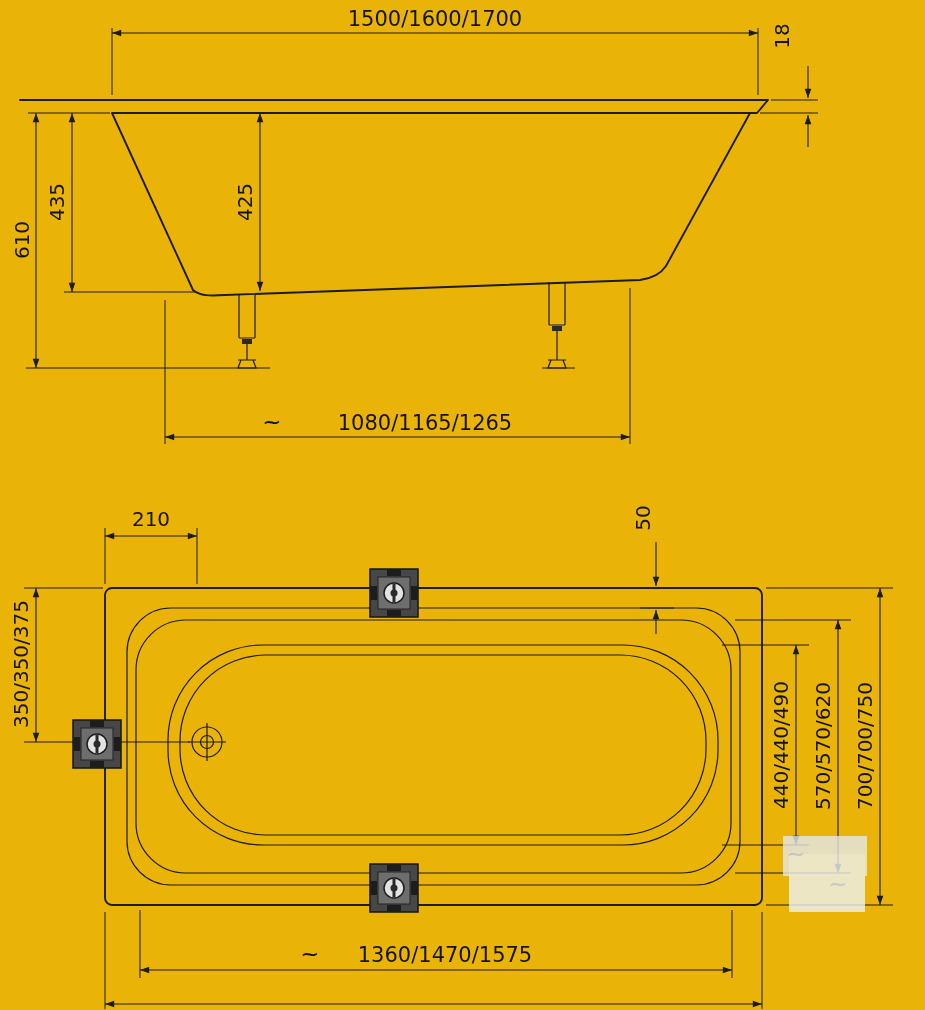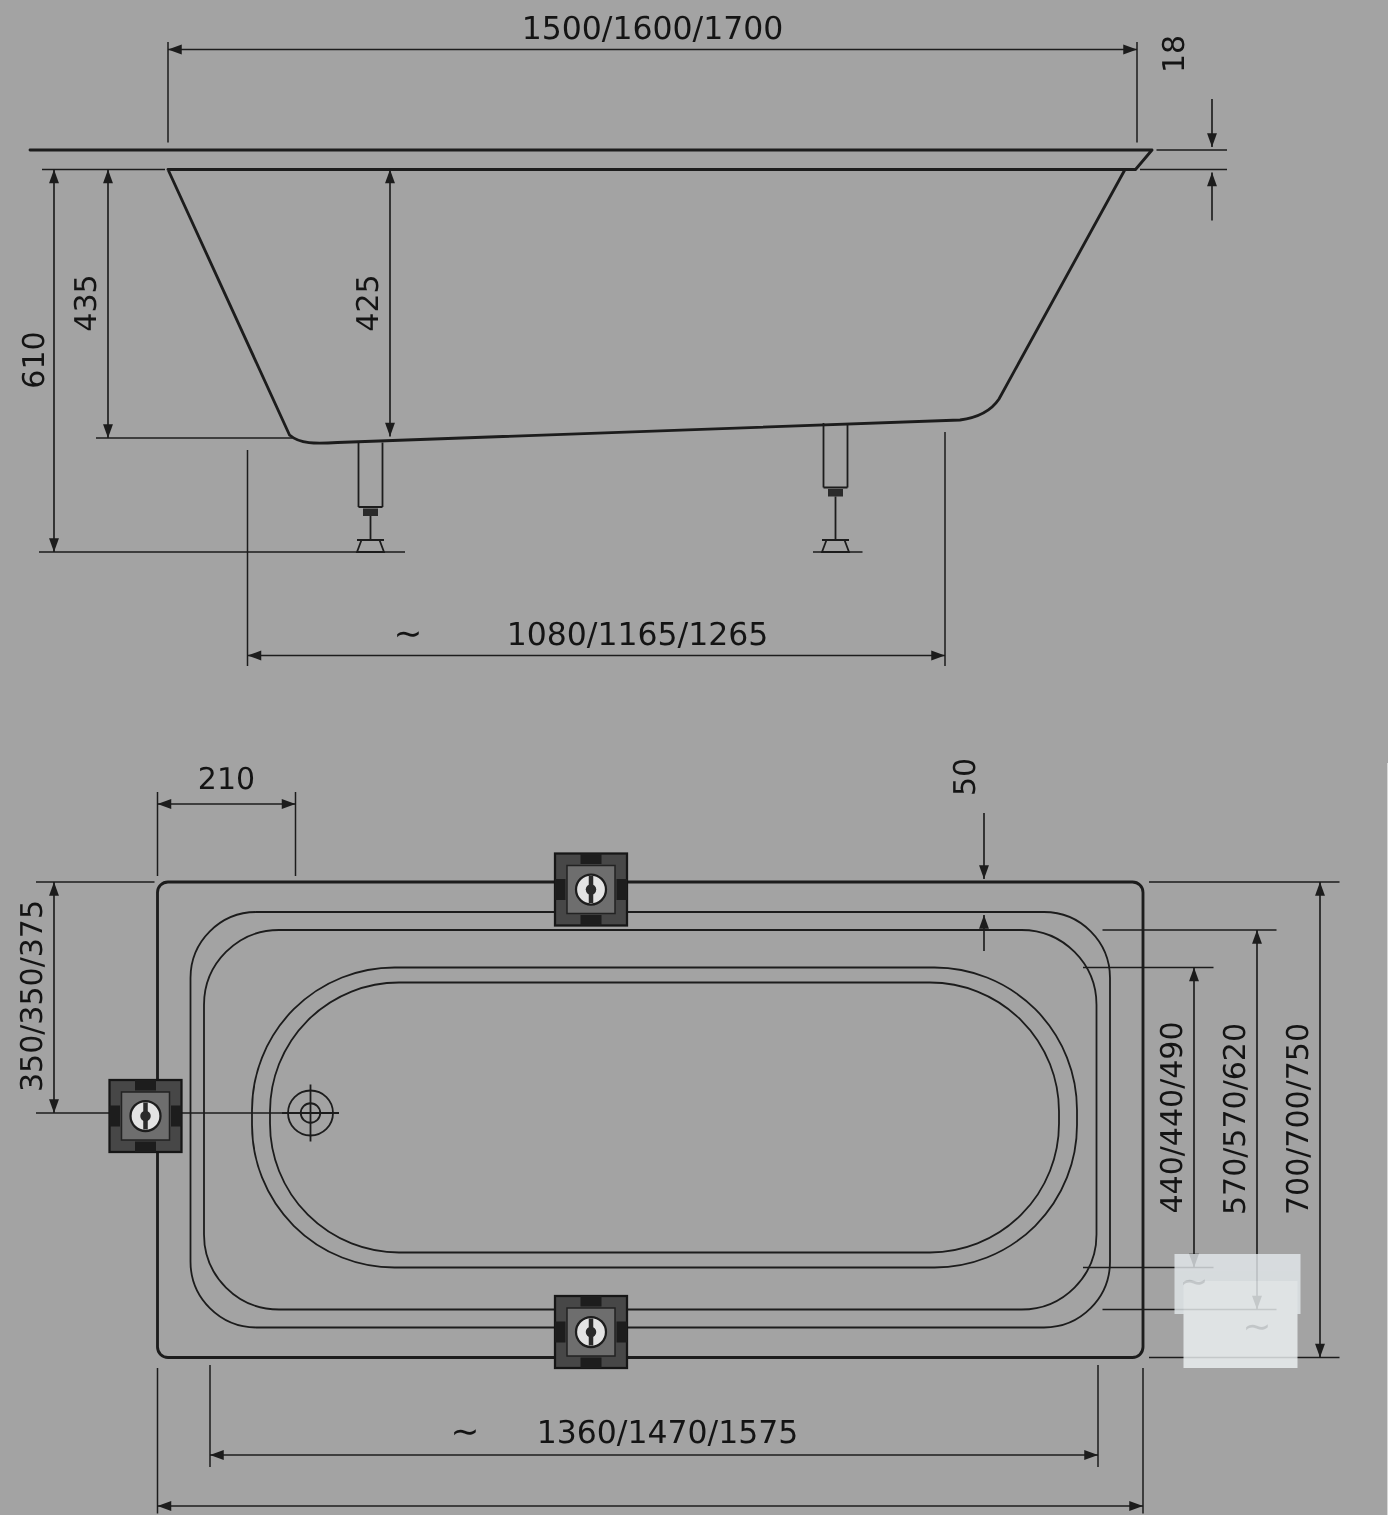--- a/index.html
+++ b/index.html
@@ -4,21 +4,21 @@
 <style>
   html, body {
     margin: 0;
     padding: 0;
     background: #ffffff;
   }
   .canvas {
     position: relative;
     width: 925px;
     height: 1010px;
-    background: #a3a3a3;
+    background: #eab308;
     overflow: hidden;
     font-family: "DejaVu Sans", sans-serif;
   }
   svg { display: block; }
   .outline { stroke: #1c1c1c; stroke-width: 1.9; fill: none; stroke-linejoin: round; stroke-linecap: round; }
   .thin    { stroke: #1c1c1c; stroke-width: 1.2; fill: none; }
   .dimline { stroke: #1c1c1c; stroke-width: 1.1; fill: none; }
   .extline { stroke: #1c1c1c; stroke-width: 1;   fill: none; }
   .dim-text   { font-size: 20px; fill: #141414; }
   .dim-text-lg{ font-size: 21px; fill: #141414; }

